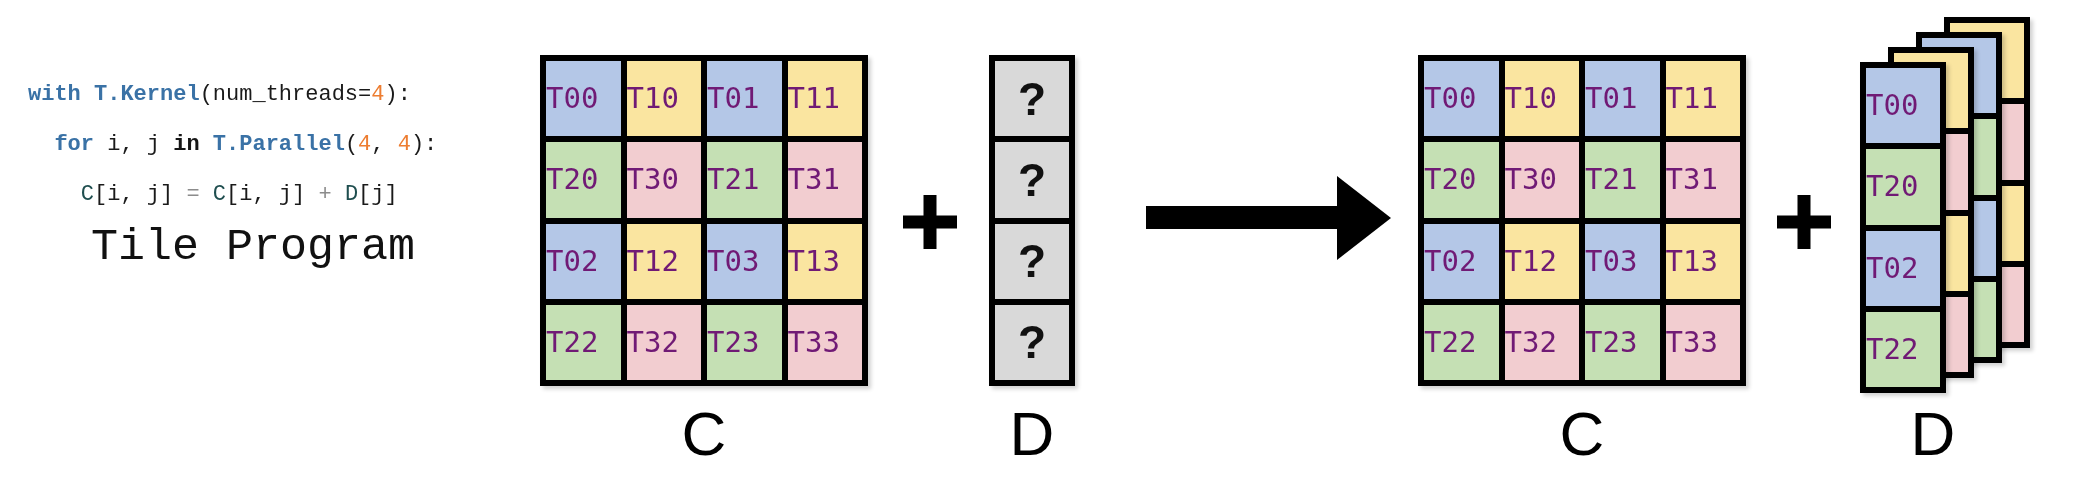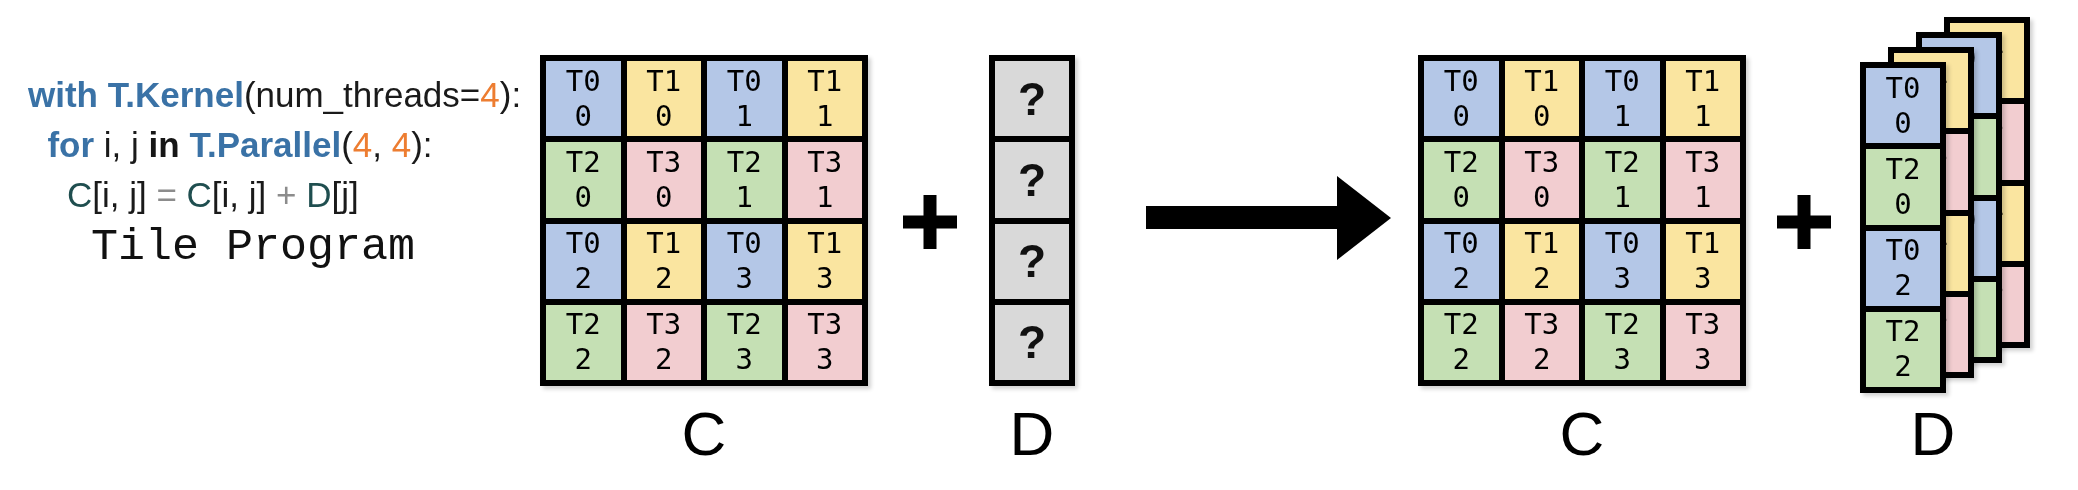--- a/index.html
+++ b/index.html
@@ -10,22 +10,22 @@
     background: #ffffff;
     overflow: hidden;
     font-family: "Liberation Sans", sans-serif;
   }
 
   
   .code {
     position: absolute;
     left: 28px;
     top: 70px;
-    font-family: Liberation Sans, sans-serif;
-    font-size: 35px;
+    font-family: Liberation Mono, monospace;
+    font-size: 22px;
     line-height: 50px;
     color: #1a1a1a;
     white-space: pre;
   }
   .tok-kw  { color: #3a72a6; font-weight: bold; }
   .tok-kwb { color: #161616; font-weight: bold; }
   .tok-num { color: #ed7d31; }
   .tok-var { color: #1f4e4f; }
   .tok-op  { color: #8c8c8c; }
   .tok-plain { color: #1a1a1a; }
@@ -65,27 +65,26 @@
     width: 86px; height: 331px;
     grid-template-rows: repeat(4, 1fr);
   }
   .stack-col {
     width: 86px; height: 331px;
     grid-template-rows: repeat(4, 1fr);
   }
 
   .cell {
     display: flex;
-    flex-direction: column;
+    flex-direction: row;
     align-items: center;
-    justify-content: center;
     font-family: "DejaVu Sans Mono", monospace;
     font-size: 29px;
     line-height: 35px;
-    color: #000000;
+    color: #701a75;
   }
   .qcell {
     display: flex;
     align-items: center;
     justify-content: center;
     font-size: 46px;
     font-weight: 700;
     color: #111;
   }
 

